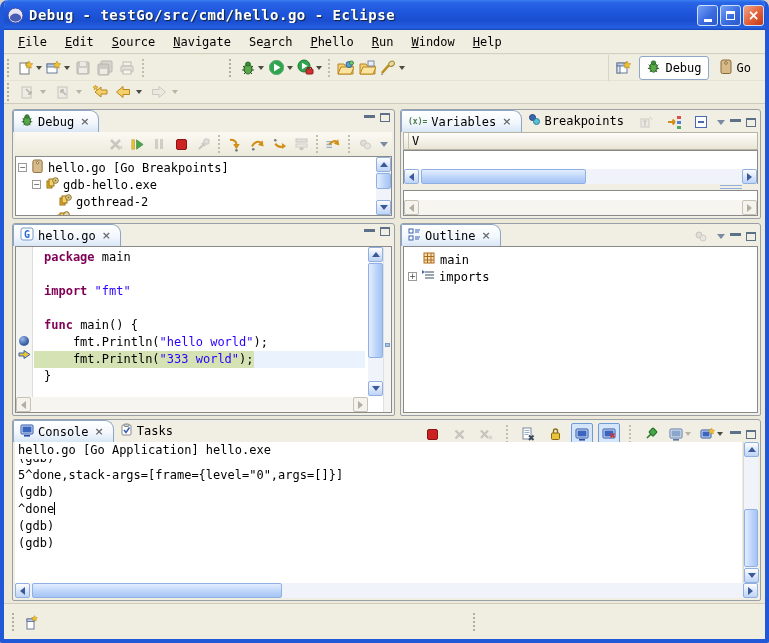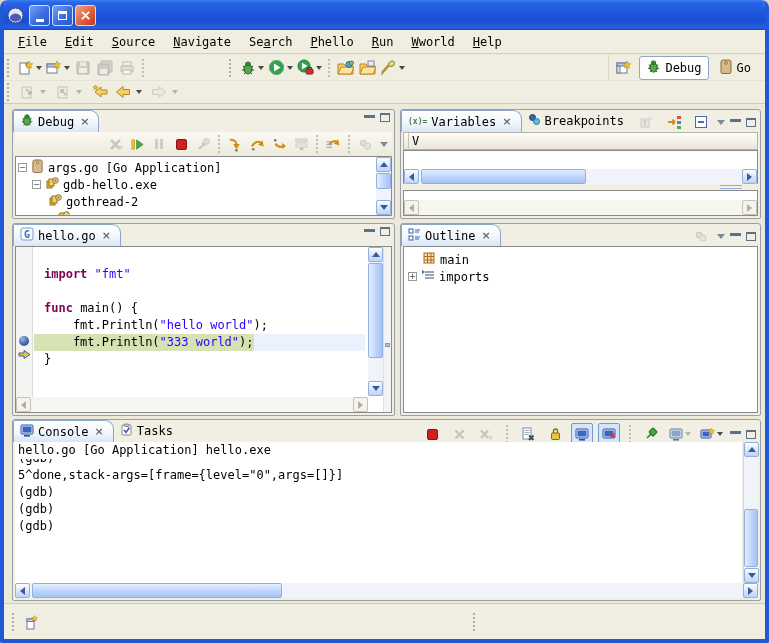--- a/index.html
+++ b/index.html
@@ -117,40 +117,41 @@
 <div class="window">
 
   <div class="titlebar">
     <span class="title-icon">
       <svg width="17" height="17" viewBox="0 0 17 17">
           <circle cx="8.5" cy="8.5" r="7.5" fill="#e8e4f4"></circle>
           <circle cx="8.5" cy="8.5" r="7.5" fill="none" stroke="#3a4aa0"></circle>
           <path d="M3 10 A6 6 0 0 1 14 10 L14 12 A7 7 0 0 1 3 12 Z" fill="#4a5cb4"></path>
         </svg>
     </span>
+    <span class="title-text">Debug - testGo/src/cmd/hello.go - Eclipse</span>
     <span class="win-buttons">
       <span class="winbtn">
           <i class="glyph-min"></i>
         </span>
       <span class="winbtn">
           <i class="glyph-max"></i>
         </span>
       <span class="winbtn close">×</span>
     </span>
   </div>
 
   <div class="menubar">
     <span class="menu-item"><span></span><u>F</u><span>ile</span></span>
     <span class="menu-item"><span></span><u>E</u><span>dit</span></span>
     <span class="menu-item"><span></span><u>S</u><span>ource</span></span>
     <span class="menu-item"><span></span><u>N</u><span>avigate</span></span>
     <span class="menu-item"><span>Se</span><u>a</u><span>rch</span></span>
     <span class="menu-item"><span></span><u>P</u><span>hello</span></span>
     <span class="menu-item"><span></span><u>R</u><span>un</span></span>
-    <span class="menu-item"><span></span><u>W</u><span>world</span></span>
+    <span class="menu-item"><span></span><u>W</u><span>indow</span></span>
     <span class="menu-item"><span></span><u>H</u><span>elp</span></span>
   </div>
 
   <div class="toolbar r1">
     <span class="grip"></span>
     <span class="tbtn">
       <svg width="16" height="16" viewBox="0 0 16 16">
           <rect x="2" y="3" width="9" height="11" fill="#fff" stroke="#7a7a7a"></rect>
           <path d="M8 3 h3 l0 3 h-3 Z" fill="#dceaf8" stroke="#7a7a7a"></path>
           <path d="M11 1 l1.2 2.4 2.6.4-1.9 1.8.4 2.6-2.3-1.2-2.3 1.2.4-2.6L7.2 3.8l2.6-.4Z" fill="#f0c030" stroke="#b08000" stroke-width="0.5"></path>
@@ -394,33 +395,33 @@
         </span>
       <i class="vmenu" style="margin-left:4px"></i>
     </div>
     <div class="vcontent" style="top:46px;">
       <div class="tree-row" style="margin-top:2px;">
         <span class="expander">−</span>
         <span><svg width="13" height="14" viewBox="0 0 14 15">
               <path d="M4 1 h6 a2 2 0 0 1 2 2 v10 a1.5 1.5 0 0 1-1.5 1.5 h-7 A1.5 1.5 0 0 1 2 13 V3 a2 2 0 0 1 2-2Z" fill="#d8bb8a" stroke="#8a6a3a"></path>
               <circle cx="7" cy="4" r="1.3" fill="#f4ecd8" stroke="#8a6a3a"></circle>
             </svg></span>
-        <span>args.go [Go Application]</span>
+        <span>hello.go [Go Breakpoints]</span>
       </div>
       <div class="tree-row" style="padding-left:14px;">
         <span class="expander">−</span>
         <span><svg width="14" height="14" viewBox="0 0 14 14">
               <rect x="2" y="5" width="5" height="7" fill="#e8b83c" stroke="#9a7210"></rect>
               <rect x="4" y="3" width="5" height="7" fill="#f4cf6a" stroke="#9a7210"></rect>
               <circle cx="10.5" cy="4.5" r="2.8" fill="#e8d8a8" stroke="#8a6a1a"></circle>
               <circle cx="10.5" cy="4.5" r="1" fill="#8a6a1a"></circle>
             </svg></span>
         <span>gdb-hello.exe</span>
       </div>
-      <div class="tree-row" style="padding-left:32px;">
+      <div class="tree-row" style="padding-left:42px;">
         <span><svg width="14" height="14" viewBox="0 0 14 14">
               <rect x="2" y="5" width="5" height="7" fill="#e8b83c" stroke="#9a7210"></rect>
               <rect x="4" y="3" width="5" height="7" fill="#f4cf6a" stroke="#9a7210"></rect>
               <circle cx="10.5" cy="4.5" r="2.8" fill="#e8d8a8" stroke="#8a6a1a"></circle>
               <circle cx="10.5" cy="4.5" r="1" fill="#8a6a1a"></circle>
             </svg></span>
         <span>gothread-2</span>
       </div>
       <div class="tree-row" style="padding-left:40px;">
         <span><svg width="14" height="14" viewBox="0 0 14 14">
@@ -529,20 +530,21 @@
     </div>
     <div class="vcontent" style="top:22px;">
       <div class="ed-gutter">
         <span class="bp-dot" style="top:89px;"></span>
         <span class="ip-arrow" style="top:102px;">
           <svg width="13" height="11" viewBox="0 0 13 11">
               <path d="M1 4 h5 V1.5 L12 5.5 L6 9.5 V7 H1 Z" fill="#e8c43c" stroke="#3a62a8" stroke-width="1"></path>
             </svg></span>
       </div>
       <div class="code">
+        <div class="code-line"><span class="kw">package</span><span> main</span></div>
         <div class="code-line"><span></span></div>
         <div class="code-line"><span class="kw">import</span><span> </span><span class="str">"fmt"</span></div>
         <div class="code-line"><span></span></div>
         <div class="code-line"><span class="kw">func</span><span> main() {</span></div>
         <div class="code-line"><span>    fmt.Println(</span><span class="str">"hello world"</span><span>);</span></div>
         <div class="code-line current"><span class="hl"><span>    fmt.Println(</span><span class="str">"333 world"</span><span>);</span></span></div>
         <div class="code-line"><span>}</span></div>
       </div>
       <div class="ovr-ruler">
         <span style="position:absolute; top:96px; left:1px; width:5px; height:4px; background:#aac4e8; border:1px solid #7a9ac8;"></span>
@@ -699,20 +701,21 @@
         <i class="mini"></i>
         <i class="maxi"></i>
       </span>
     </div>
     <div class="con-status">hello.go [Go Application] hello.exe</div>
     <div class="con-text">
       <div class="con-lines">
         <div class="con-line">(gdb)</div>
         <div class="con-line">5^done,stack-args=[frame={level="0",args=[]}]</div>
         <div class="con-line">(gdb)</div>
+        <div class="con-line"><span>^done</span><span class="caret"></span></div>
         <div class="con-line">(gdb)</div>
         <div class="con-line">(gdb)</div>
       </div>
     </div>
     <div class="vsb" style="right:2px; top:22px; bottom:17px; border-left:1px solid #d8d8d8;">
       <span class="sbtn">
           <i class="tri-up"></i>
         </span>
       <span class="sthumb" style="left:0; right:0; bottom:16px; height:58px;"></span>
       <span class="sbtn">

